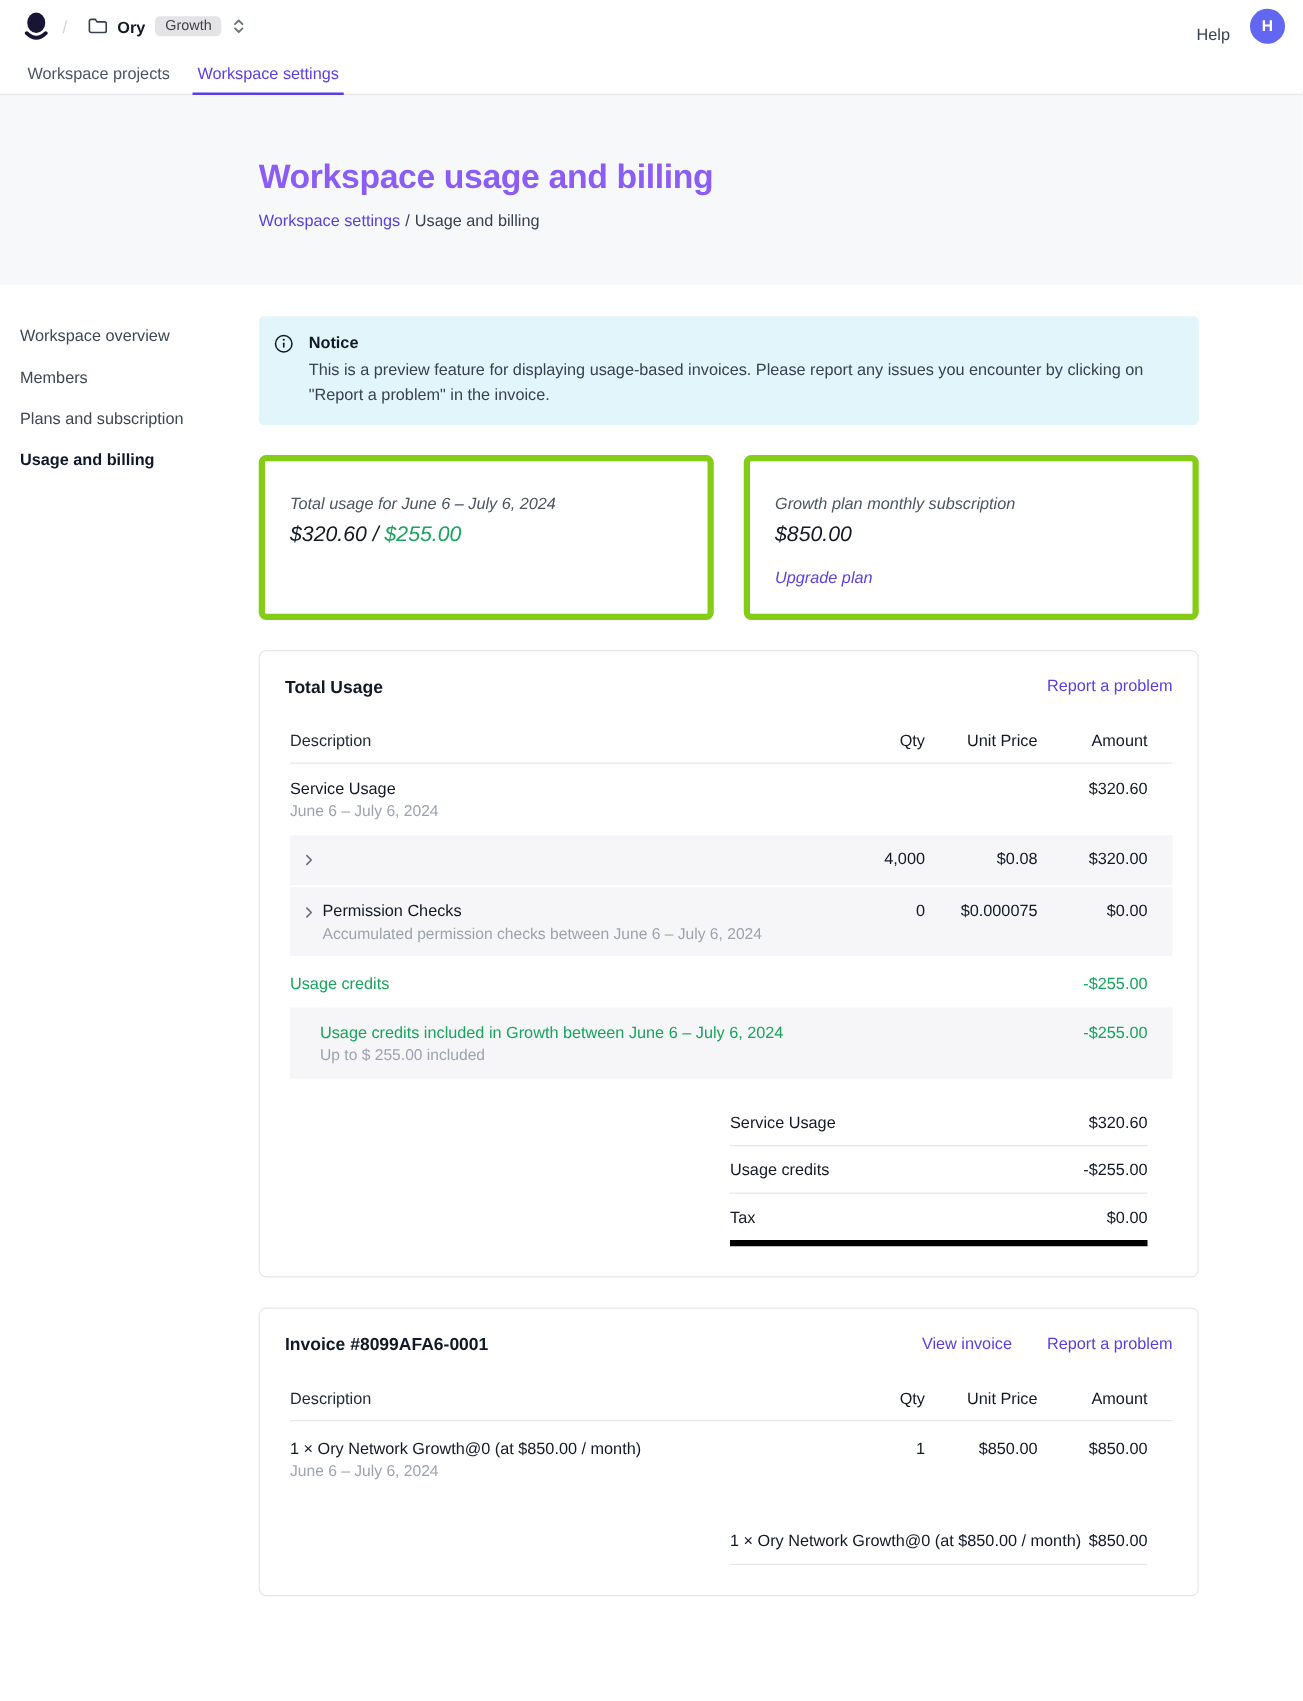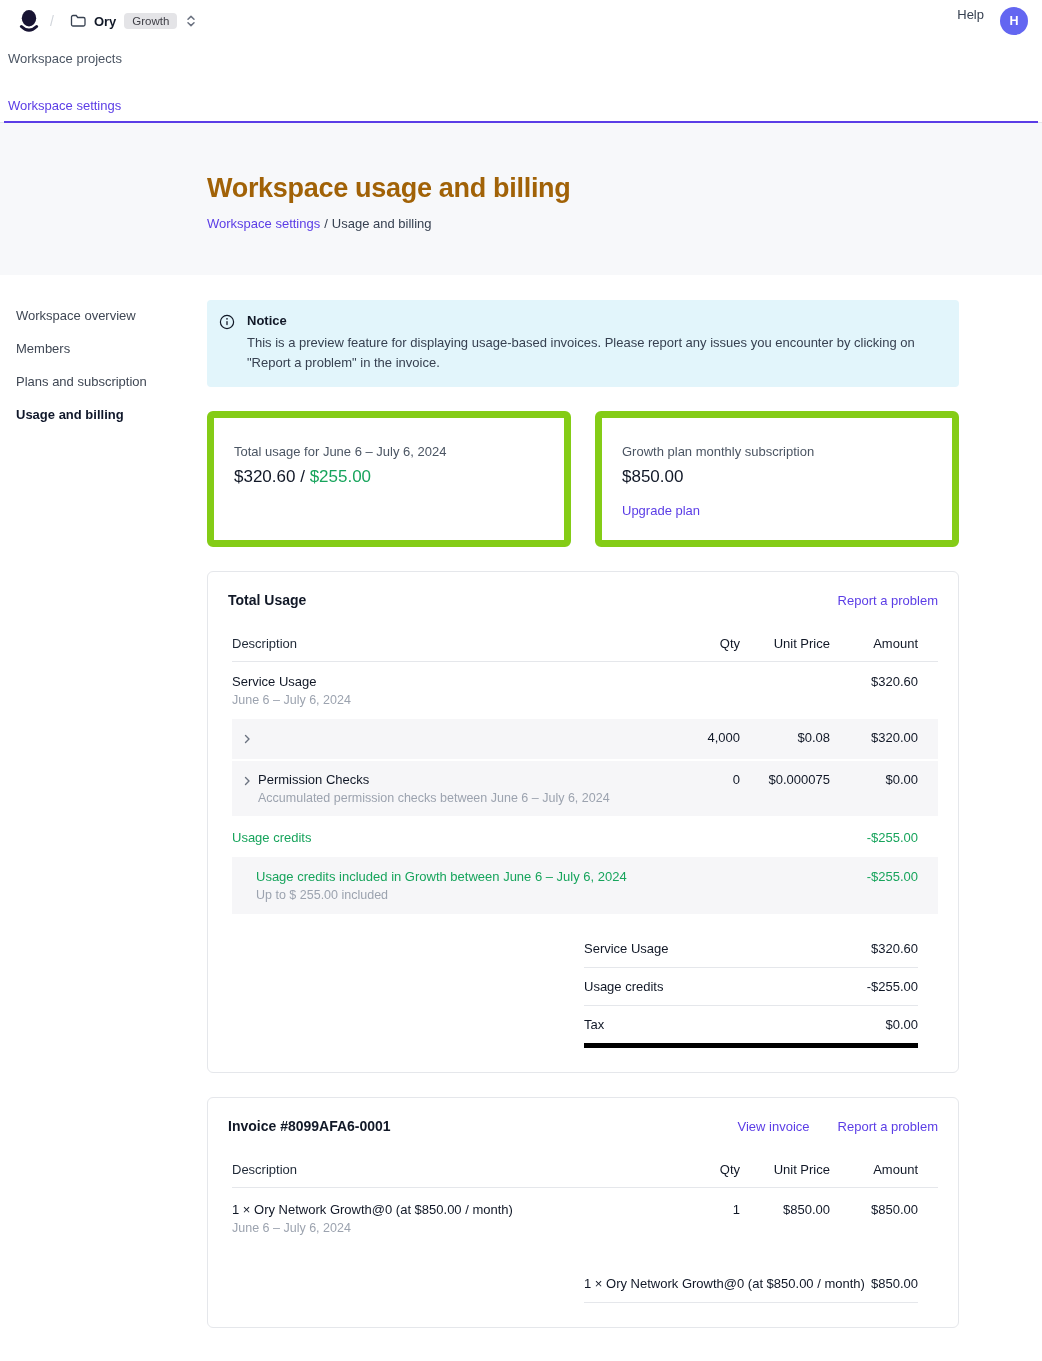--- a/index.html
+++ b/index.html
@@ -12,60 +12,60 @@
   }
   a { text-decoration:none; }
 
   
   .topbar { height:42px; display:flex; align-items:center; justify-content:space-between; padding:0 14px 0 18px; background:#fff; }
   .topbar-left { display:flex; align-items:center; gap:10px; }
   .crumb-slash { color:#d1d5db; font-size:14px; }
   .ws-switcher { display:flex; align-items:center; gap:8px; cursor:pointer; padding:4px 6px; border-radius:6px; }
   .ws-name { font-size:13px; font-weight:600; color:#111827; }
   .plan-badge { background:#e4e4e7; color:#3f3f46; font-size:11.5px; padding:2px 8px; border-radius:4px; font-weight:500; }
-  .topbar-right { display:flex; align-items:flex-start; gap:16px; }
+  .topbar-right { display:flex; align-items:flex-end; gap:16px; }
   .help-link { font-size:13px; color:#374151; cursor:pointer; }
   .avatar { width:28px; height:28px; border-radius:50%; background:var(--avatar-bg); color:#fff; font-size:12.5px; font-weight:700; display:flex; align-items:center; justify-content:center; cursor:pointer; }
 
   
-  .tabs { display:flex; gap:14px; padding:0 4px; border-bottom:1px solid #e5e7eb; background:#fff;flex-direction:column; }
+  .tabs { display:flex; gap:14px; padding:0 18px; border-bottom:1px solid #e5e7eb; background:#fff; }
   .tab { padding:9px 4px 8px; font-size:13px; color:#4b5563; cursor:pointer; border-bottom:2px solid transparent; margin-bottom:-1px; }
   .tab.active { color:var(--accent); border-bottom-color:var(--accent); }
 
   
   .hero { background:#f7f8fa; padding:50px 0 44px 207px; }
-  .hero-title { font-size:27px; font-weight:700; letter-spacing:-0.3px; color:#a16207; }
+  .hero-title { font-size:27px; font-weight:700; letter-spacing:-0.3px; color:#8b5cf6; }
   .hero-crumbs { margin-top:12px; font-size:13px; color:#374151; }
   .hero-crumbs a { color:var(--accent); }
   .hero-crumbs .sep { margin:0 4px; color:#374151; }
 
   
   .content { display:flex; padding:25px 0 16px 16px; background:#fff; }
   .sidenav { width:191px; flex:none; padding-top:2px; }
   .sidenav-item { font-size:13px; color:#3f4754; padding:6px 0; margin-bottom:6px; cursor:pointer; }
   .sidenav-item.active { color:#0f172a; font-weight:700; }
   .main { width:752px; flex:none; }
 
   
   .notice { background:var(--notice-bg); border-radius:4px; padding:13px 12px 14px; display:flex; gap:12px; }
   .notice-icon { flex:none; margin-top:1px; }
   .notice-title { font-size:13px; font-weight:700; color:#111827; }
   .notice-body { margin-top:5px; font-size:13px; line-height:1.55; color:#374151; max-width:670px; }
 
   
   .cards-row { display:flex; gap:24px; margin-top:24px; }
-  .mini-card { flex:1; border:7px solid #84cc16; border-radius:6px; padding:26px 20px 22px; min-height:108px; background:#fff; }
+  .mini-card { flex:1; border:5px solid #84cc16; border-radius:6px; padding:26px 20px 22px; min-height:108px; background:#fff;font-style:italic; }
   .mini-card-label { font-size:13px; color:#4b5563; }
   .mini-card-amount { margin-top:8px; font-size:17px; font-weight:500; color:#111827; }
   .mini-card-amount .credit { color:var(--green); }
   .upgrade-link { display:inline-block; margin-top:16px; font-size:13px; color:var(--accent); cursor:pointer; }
 
   
   .big-card { border:1px solid #e5e7eb; border-radius:6px; background:#fff; margin-top:24px; padding:20px 20px 24px; }
-  .big-card-head { display:flex; align-items:center; justify-content:space-between; }
+  .big-card-head { display:flex; justify-content:space-between; }
   .big-card-title { font-size:14px; font-weight:700; color:#111827; }
   .big-card-links { display:flex; gap:28px; }
   .card-link { font-size:13px; color:var(--accent); cursor:pointer; }
 
   .tbl { margin:18px 0 0 4px; }
   .trow { display:grid; grid-template-columns:1fr 80px 90px 88px; align-items:start; padding:10px 20px 10px 0; }
   .trow.head { padding:10px 20px; padding-left:0; border-bottom:1px solid #e5e7eb; align-items:center; }
   .th { font-size:13px; font-weight:500; color:#1f2937; }
   .num { text-align:right; font-size:13px; color:#111827; }
   .cell-desc .name { font-size:13px; color:#111827; }

